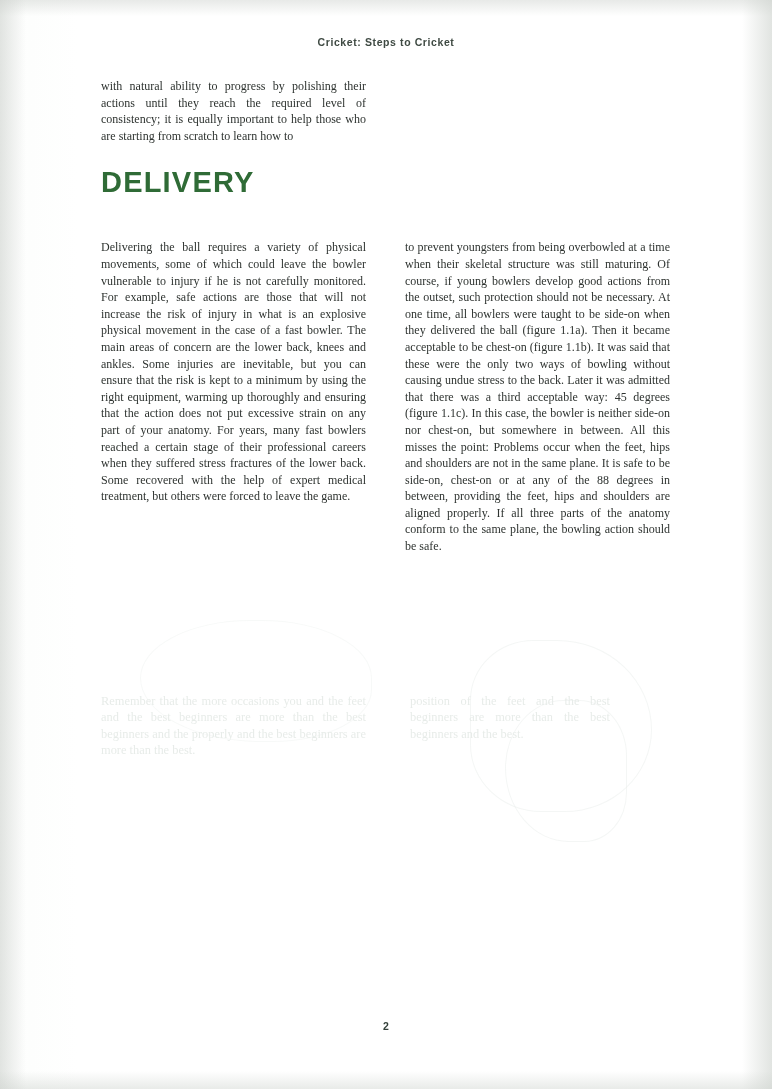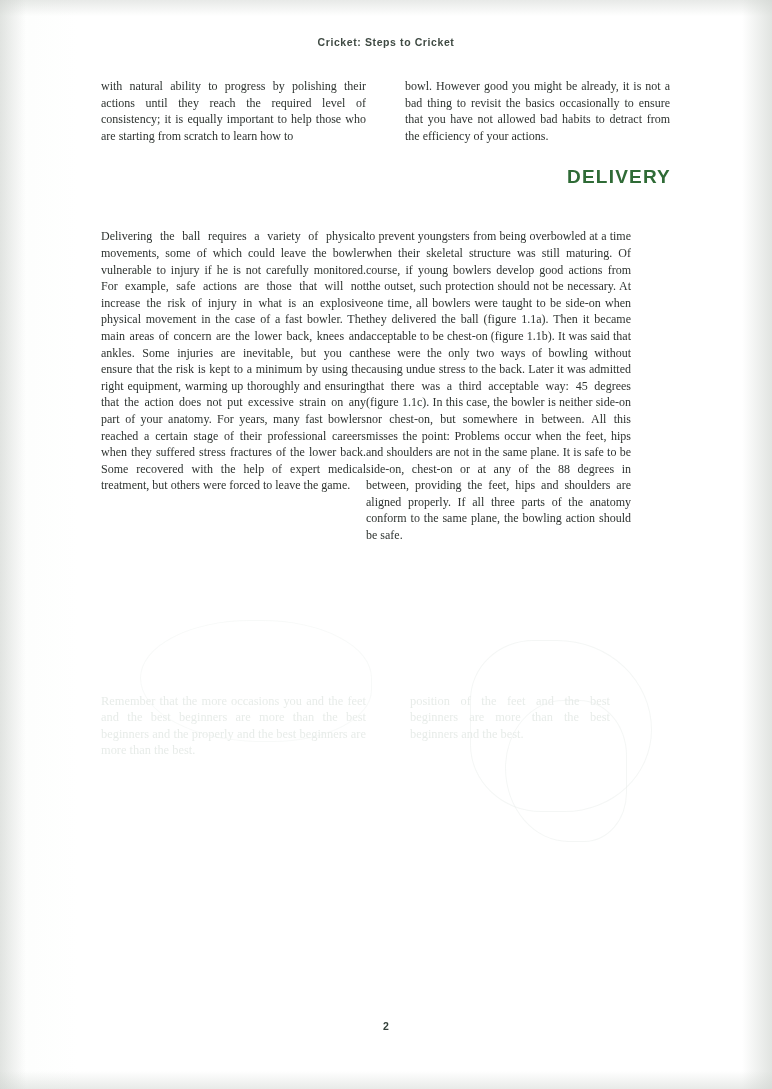--- a/index.html
+++ b/index.html
@@ -90,30 +90,31 @@
     color: #2e3330;
     text-align: justify;
     hyphens: manual;
   }
   p.indent {
     text-indent: 18px;
   }
 
   .chapter-title {
     margin: 22px 0 16px 0;
-    text-align: right;
+    text-align: left;
     font-family: "Liberation Sans", sans-serif;
-    font-size: 19px;
+    font-size: 29px;
     font-weight: bold;
     letter-spacing: 1.2px;
     color: #2f6b36;
   }
 
   .section-cols {
     display: flex;
+    gap: 39px;
     margin-top: 40px;
   }
 
   .ghost {
     position: absolute;
     left: 0;
     top: 0;
     width: 692px;
     height: 1089px;
     pointer-events: none;
@@ -161,23 +162,20 @@
   <div class="edge-bottom"></div>
 
   <div class="running-head">Cricket: Steps to Cricket</div>
 
   <div class="content">
 
     <div class="cols">
       <div class="col">
         <p>with natural ability to progress by polishing their actions until they reach the required level of consistency; it is equally important to help those who are starting from scratch to learn how to</p>
       </div>
-      <div class="col">
-        <p>bowl. However good you might be already, it is not a bad thing to revisit the basics occasionally to ensure that you have not allowed bad habits to detract from the efficiency of your actions.</p>
-      </div>
     </div>
 
     <h1 class="chapter-title">DELIVERY</h1>
 
     <div class="section-cols">
       <div class="col">
         <p>Delivering the ball requires a variety of physical movements, some of which could leave the bowler vulnerable to injury if he is not carefully monitored. For example, safe actions are those that will not increase the risk of injury in what is an explosive physical movement in the case of a fast bowler. The main areas of concern are the lower back, knees and ankles. Some injuries are inevitable, but you can ensure that the risk is kept to a minimum by using the right equipment, warming up thoroughly and ensuring that the action does not put excessive strain on any part of your anatomy. For years, many fast bowlers reached a certain stage of their professional careers when they suffered stress fractures of the lower back. Some recovered with the help of expert medical treatment, but others were forced to leave the game.</p>
       </div>
       <div class="col">
         <p>to prevent youngsters from being overbowled at a time when their skeletal structure was still maturing. Of course, if young bowlers develop good actions from the outset, such protection should not be necessary. At one time, all bowlers were taught to be side-on when they delivered the ball (figure 1.1a). Then it became acceptable to be chest-on (figure 1.1b). It was said that these were the only two ways of bowling without causing undue stress to the back. Later it was admitted that there was a third acceptable way: 45 degrees (figure 1.1c). In this case, the bowler is neither side-on nor chest-on, but somewhere in between. All this misses the point: Problems occur when the feet, hips and shoulders are not in the same plane. It is safe to be side-on, chest-on or at any of the 88 degrees in between, providing the feet, hips and shoulders are aligned properly. If all three parts of the anatomy conform to the same plane, the bowling action should be safe.</p>

